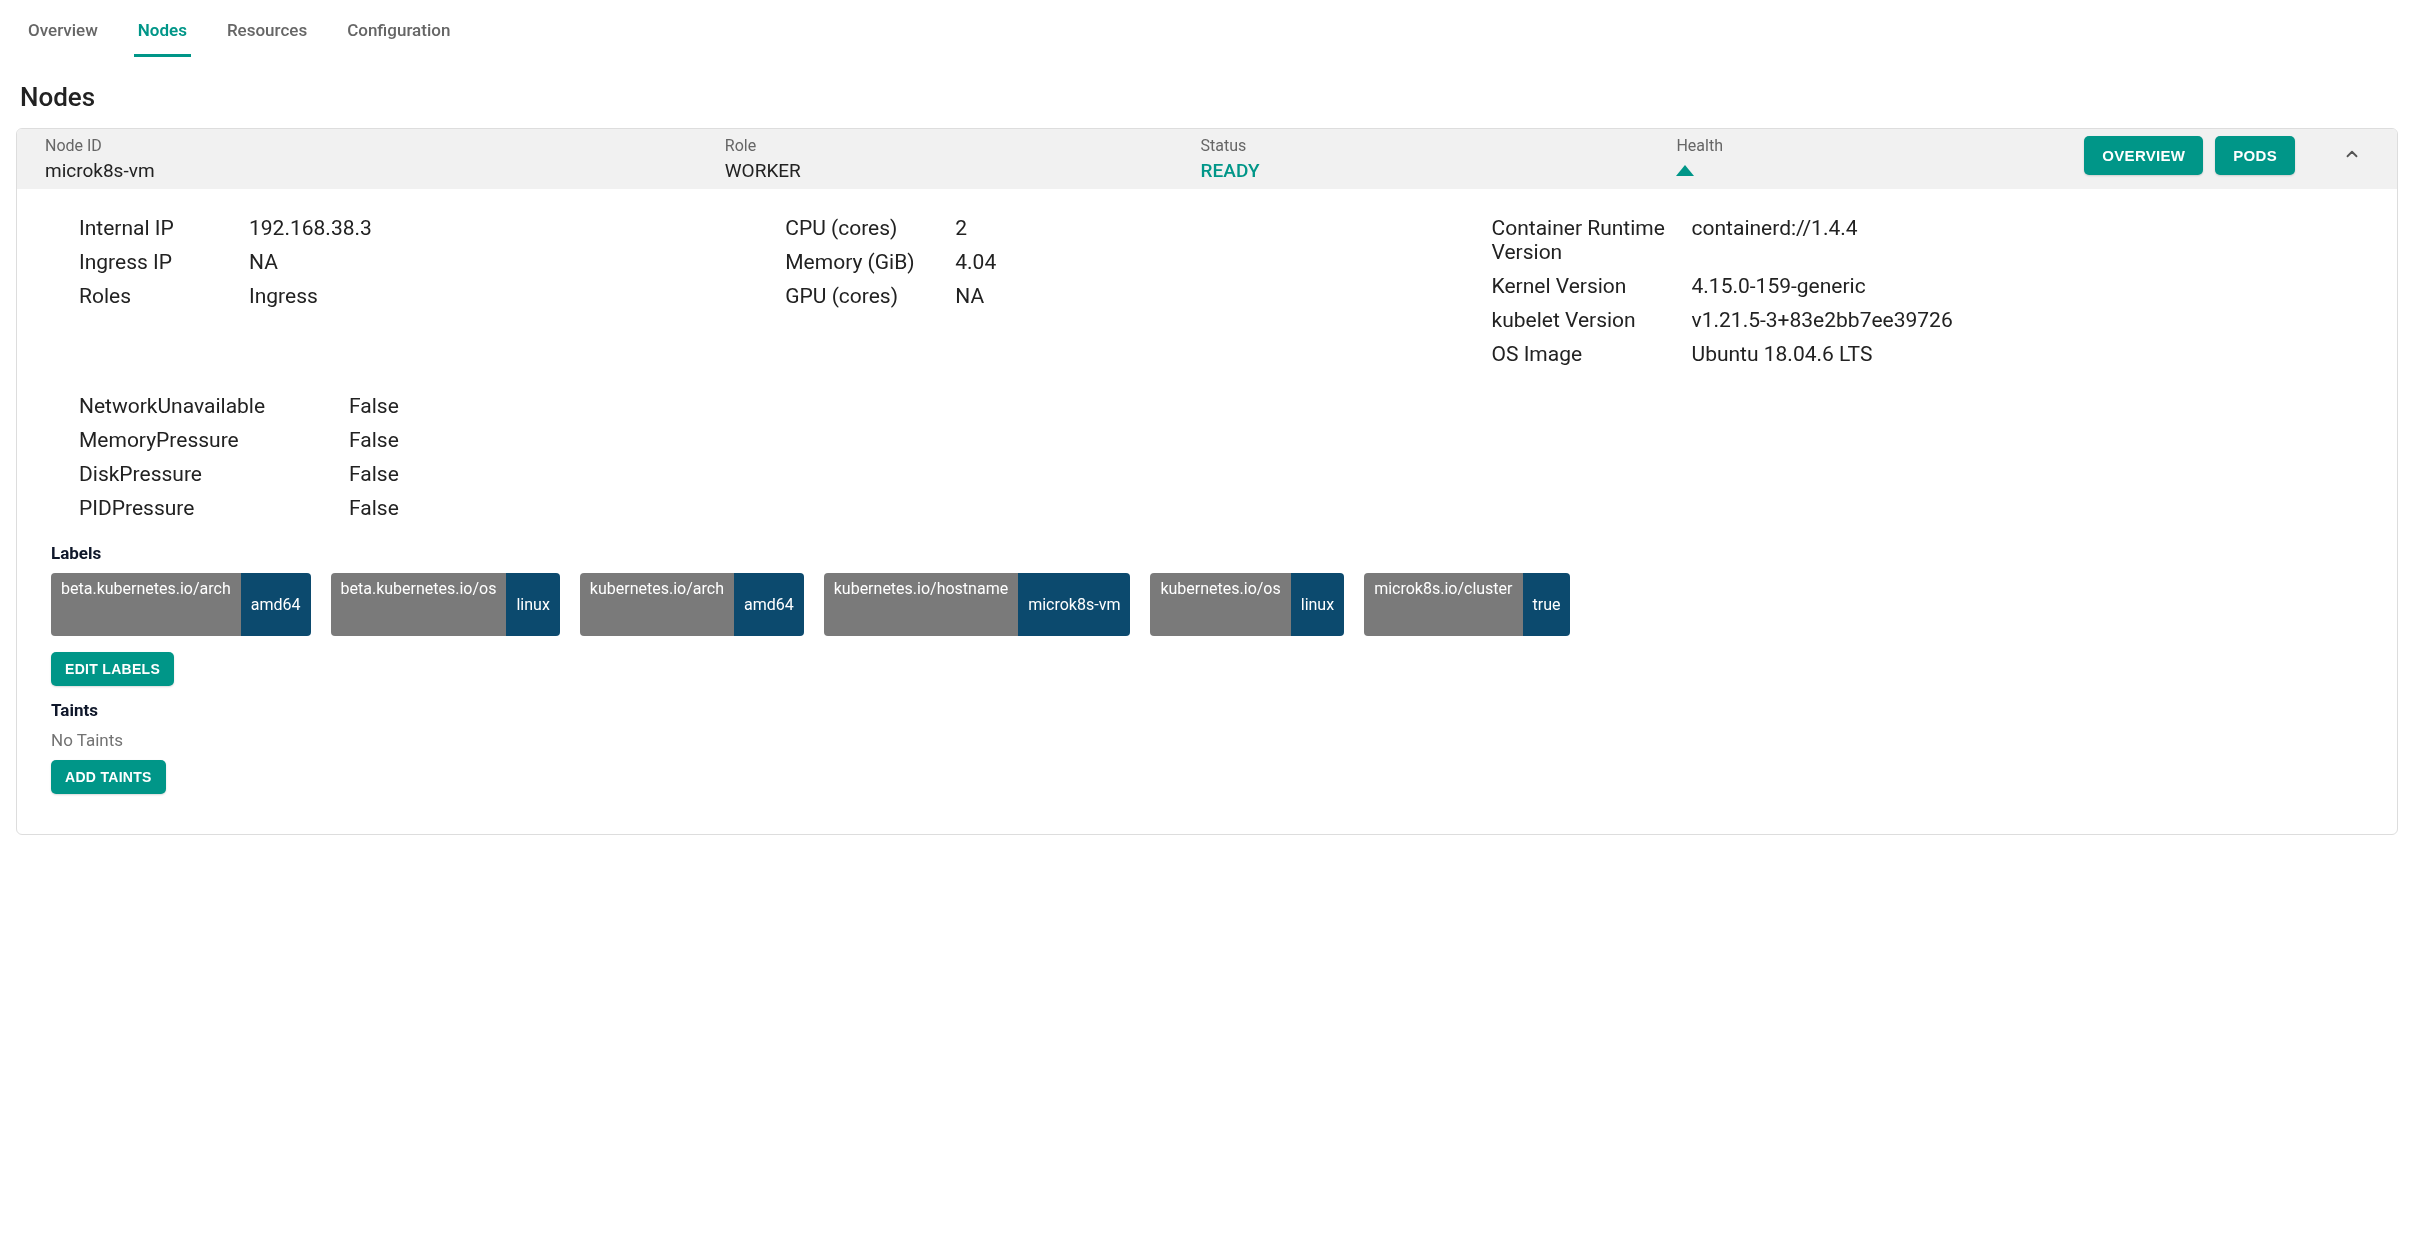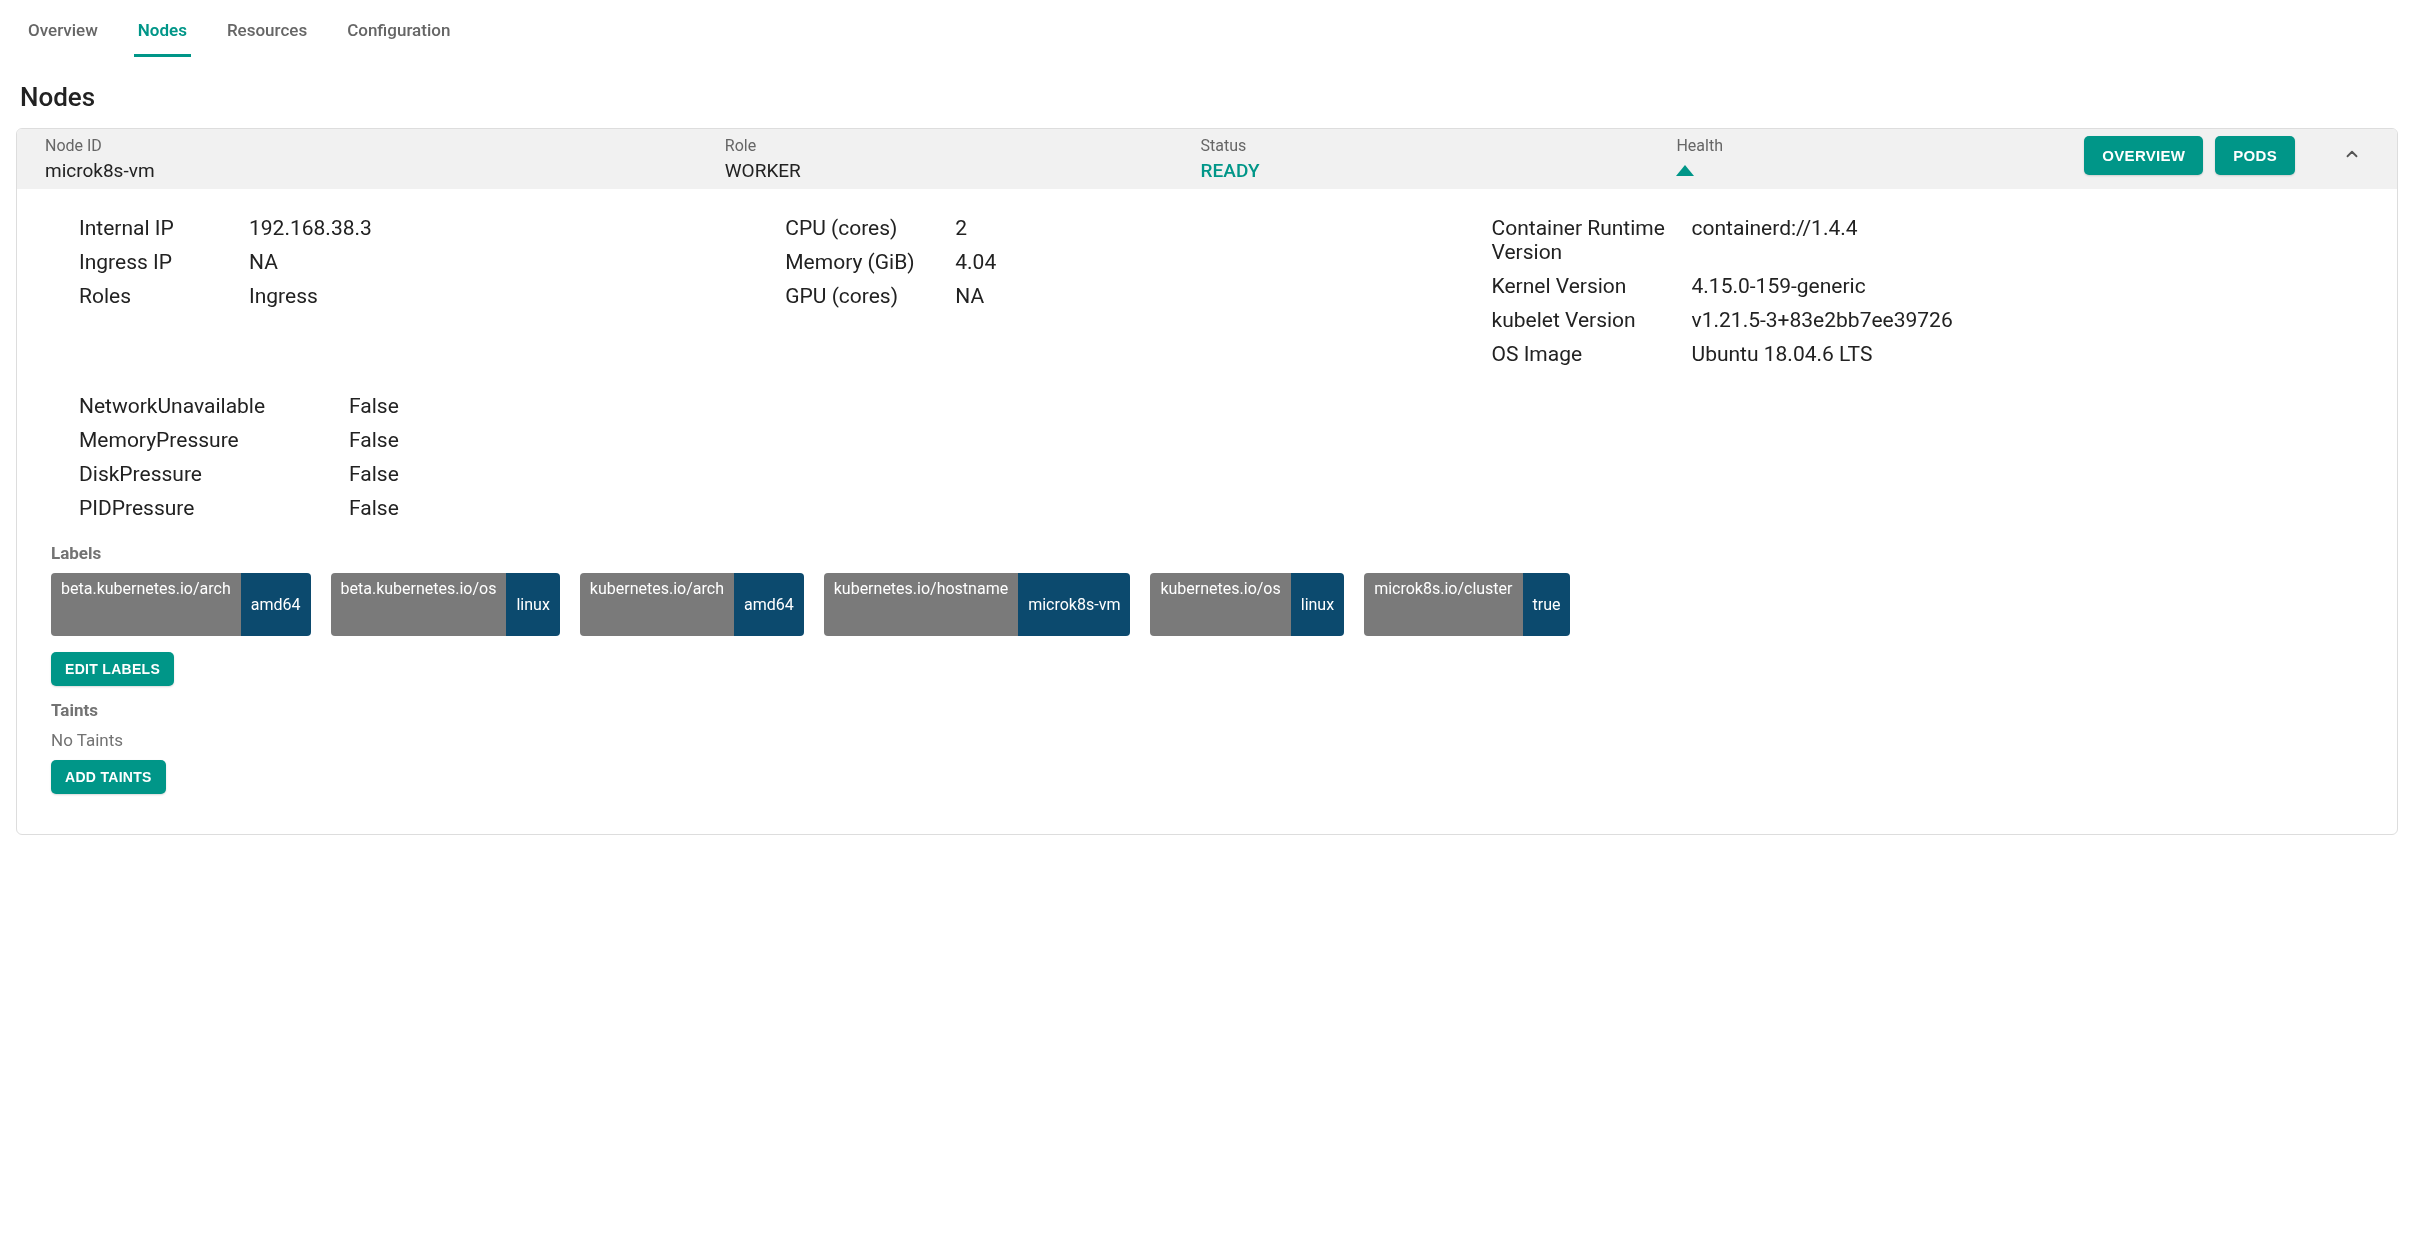--- a/index.html
+++ b/index.html
@@ -135,21 +135,21 @@
     }
     .conditions {
       margin-top: 10px;
       margin-bottom: 18px;
     }
     .conditions .kv-key { width: 270px; }
     .section-heading {
       font-size: 17px;
       font-weight: 700;
       margin: 14px 0 10px 0;
-      color: #737373;
+      color: #0f172a;
     }
     .chips {
       display: flex;
       flex-wrap: wrap;
       gap: 8px 20px;
       margin-bottom: 16px;
     }
     .chip {
       display: inline-flex;
       border-radius: 4px;

